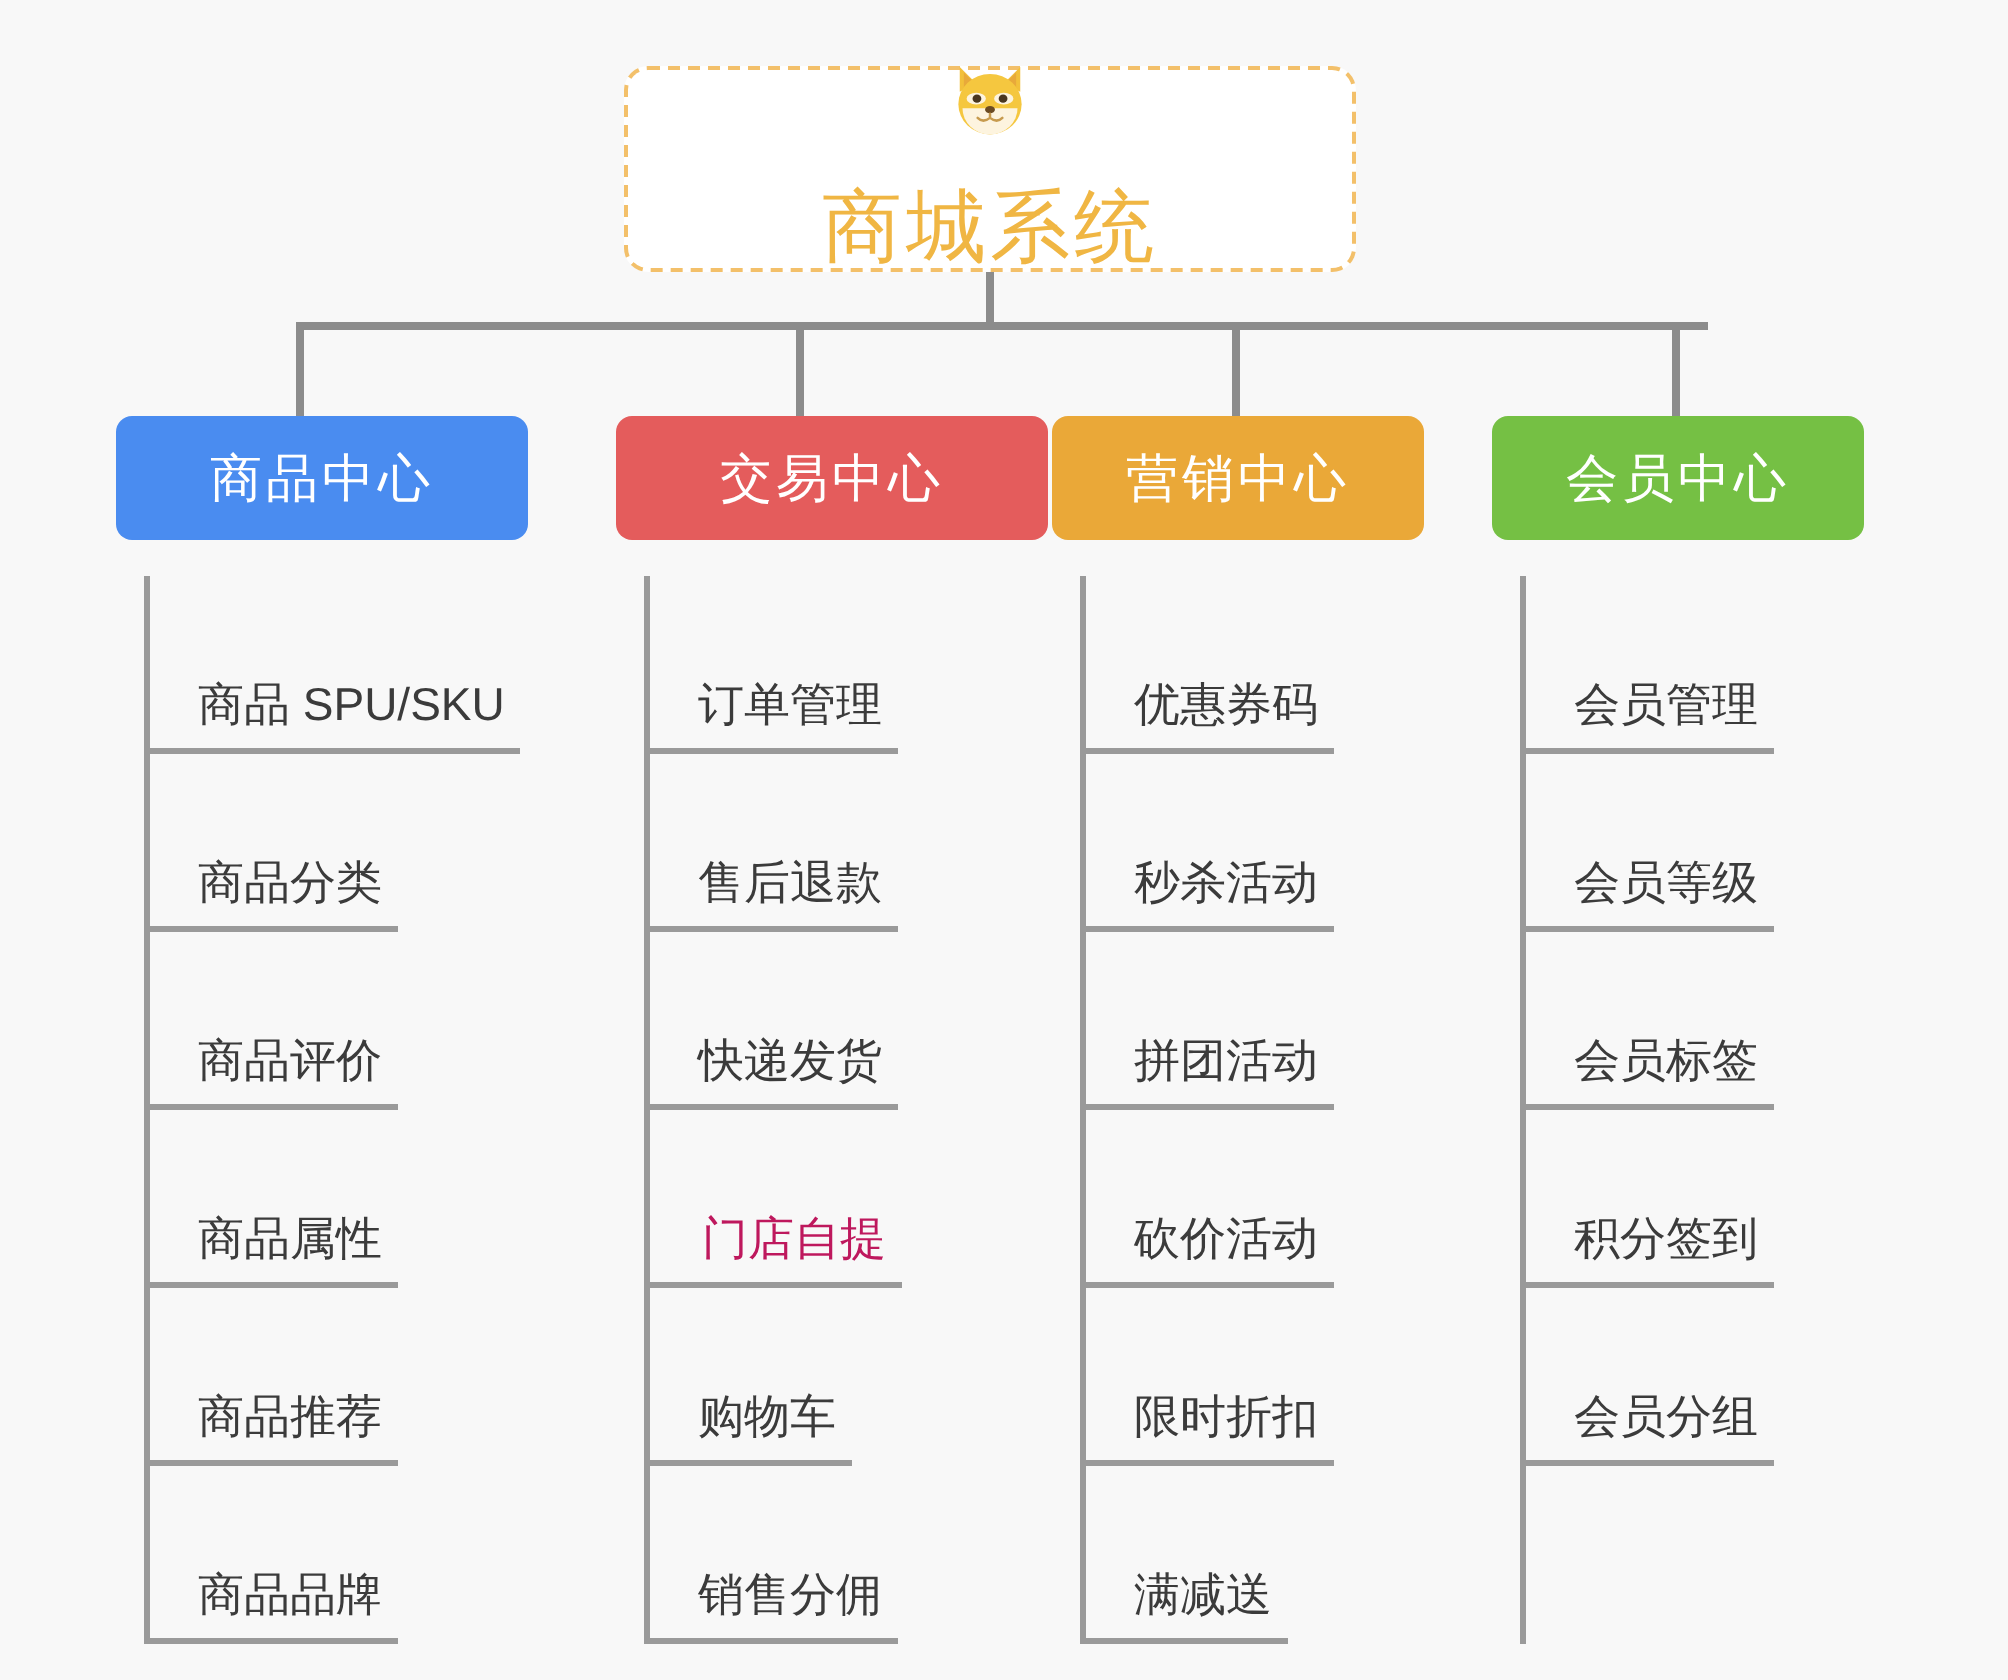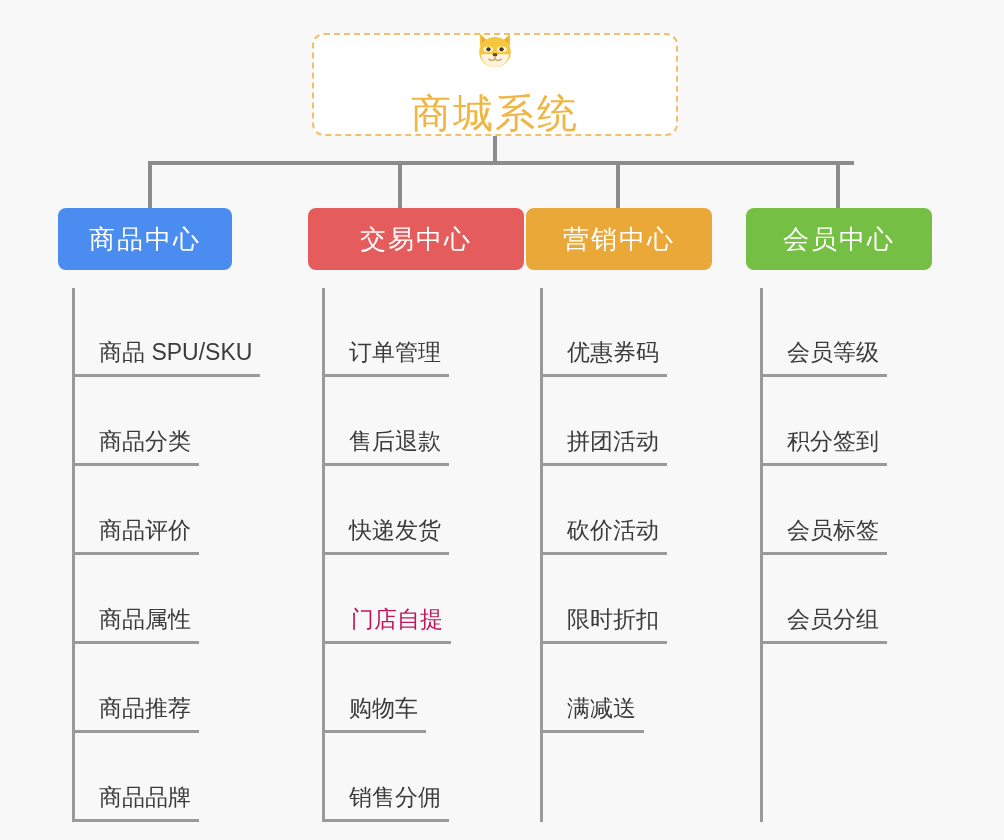--- a/index.html
+++ b/index.html
@@ -149,21 +149,21 @@
   </div>
 
   <div class="conn conn-stem" style="background: rgb(140, 140, 140);"></div>
   <div class="conn conn-bus" style="background: rgb(140, 140, 140);"></div>
   <div class="conn conn-drop" id="drop-0" style="background: rgb(140, 140, 140); left: 148px;"></div>
   <div class="conn conn-drop" id="drop-1" style="background: rgb(140, 140, 140); left: 398px;"></div>
   <div class="conn conn-drop" id="drop-2" style="background: rgb(140, 140, 140); left: 616px;"></div>
   <div class="conn conn-drop" id="drop-3" style="background: rgb(140, 140, 140); left: 836px;"></div>
 
   <div class="column" id="column-0" style="left: 58px; width: 186px;">
-    <div class="col-header" style="background: rgb(74, 140, 240); width: 174px;">商品中心</div>
+    <div class="col-header" style="background: rgb(74, 140, 240); width: 206px;">商品中心</div>
     <div class="leaf-stack">
       <div class="leaf-trunk" style="background: rgb(154, 154, 154); height: 534px;"></div>
       <div class="leaf-item">
           <span class="leaf-label" style="border-bottom-color: rgb(154, 154, 154); color: rgb(59, 59, 59);">商品 SPU/SKU</span>
         </div>
       <div class="leaf-item">
           <span class="leaf-label" style="border-bottom-color: rgb(154, 154, 154); color: rgb(59, 59, 59);">商品分类</span>
         </div>
       <div class="leaf-item">
           <span class="leaf-label" style="border-bottom-color: rgb(154, 154, 154); color: rgb(59, 59, 59);">商品评价</span>
@@ -206,46 +206,52 @@
   </div>
 
   <div class="column" id="column-2" style="left: 526px; width: 186px;">
     <div class="col-header" style="background: rgb(234, 168, 56); width: 186px;">营销中心</div>
     <div class="leaf-stack">
       <div class="leaf-trunk" style="background: rgb(154, 154, 154); height: 534px;"></div>
       <div class="leaf-item">
           <span class="leaf-label" style="border-bottom-color: rgb(154, 154, 154); color: rgb(59, 59, 59);">优惠券码</span>
         </div>
       <div class="leaf-item">
+          <span class="leaf-label" style="border-bottom-color: rgb(154, 154, 154); color: rgb(59, 59, 59);">秒杀活动</span>
+        </div>
+      <div class="leaf-item">
           <span class="leaf-label" style="border-bottom-color: rgb(154, 154, 154); color: rgb(59, 59, 59);">拼团活动</span>
         </div>
       <div class="leaf-item">
           <span class="leaf-label" style="border-bottom-color: rgb(154, 154, 154); color: rgb(59, 59, 59);">砍价活动</span>
         </div>
       <div class="leaf-item">
           <span class="leaf-label" style="border-bottom-color: rgb(154, 154, 154); color: rgb(59, 59, 59);">限时折扣</span>
         </div>
       <div class="leaf-item">
           <span class="leaf-label" style="border-bottom-color: rgb(154, 154, 154); color: rgb(59, 59, 59);">满减送</span>
         </div>
     </div>
   </div>
 
   <div class="column" id="column-3" style="left: 746px; width: 186px;">
     <div class="col-header" style="background: rgb(117, 192, 68); width: 186px;">会员中心</div>
     <div class="leaf-stack">
       <div class="leaf-trunk" style="background: rgb(154, 154, 154); height: 534px;"></div>
       <div class="leaf-item">
+          <span class="leaf-label" style="border-bottom-color: rgb(154, 154, 154); color: rgb(59, 59, 59);">会员管理</span>
+        </div>
+      <div class="leaf-item">
           <span class="leaf-label" style="border-bottom-color: rgb(154, 154, 154); color: rgb(59, 59, 59);">会员等级</span>
         </div>
       <div class="leaf-item">
+          <span class="leaf-label" style="border-bottom-color: rgb(154, 154, 154); color: rgb(59, 59, 59);">会员标签</span>
+        </div>
+      <div class="leaf-item">
           <span class="leaf-label" style="border-bottom-color: rgb(154, 154, 154); color: rgb(59, 59, 59);">积分签到</span>
         </div>
       <div class="leaf-item">
-          <span class="leaf-label" style="border-bottom-color: rgb(154, 154, 154); color: rgb(59, 59, 59);">会员标签</span>
-        </div>
-      <div class="leaf-item">
           <span class="leaf-label" style="border-bottom-color: rgb(154, 154, 154); color: rgb(59, 59, 59);">会员分组</span>
         </div>
     </div>
   </div>
 
 </div>
 
 </body></html>

